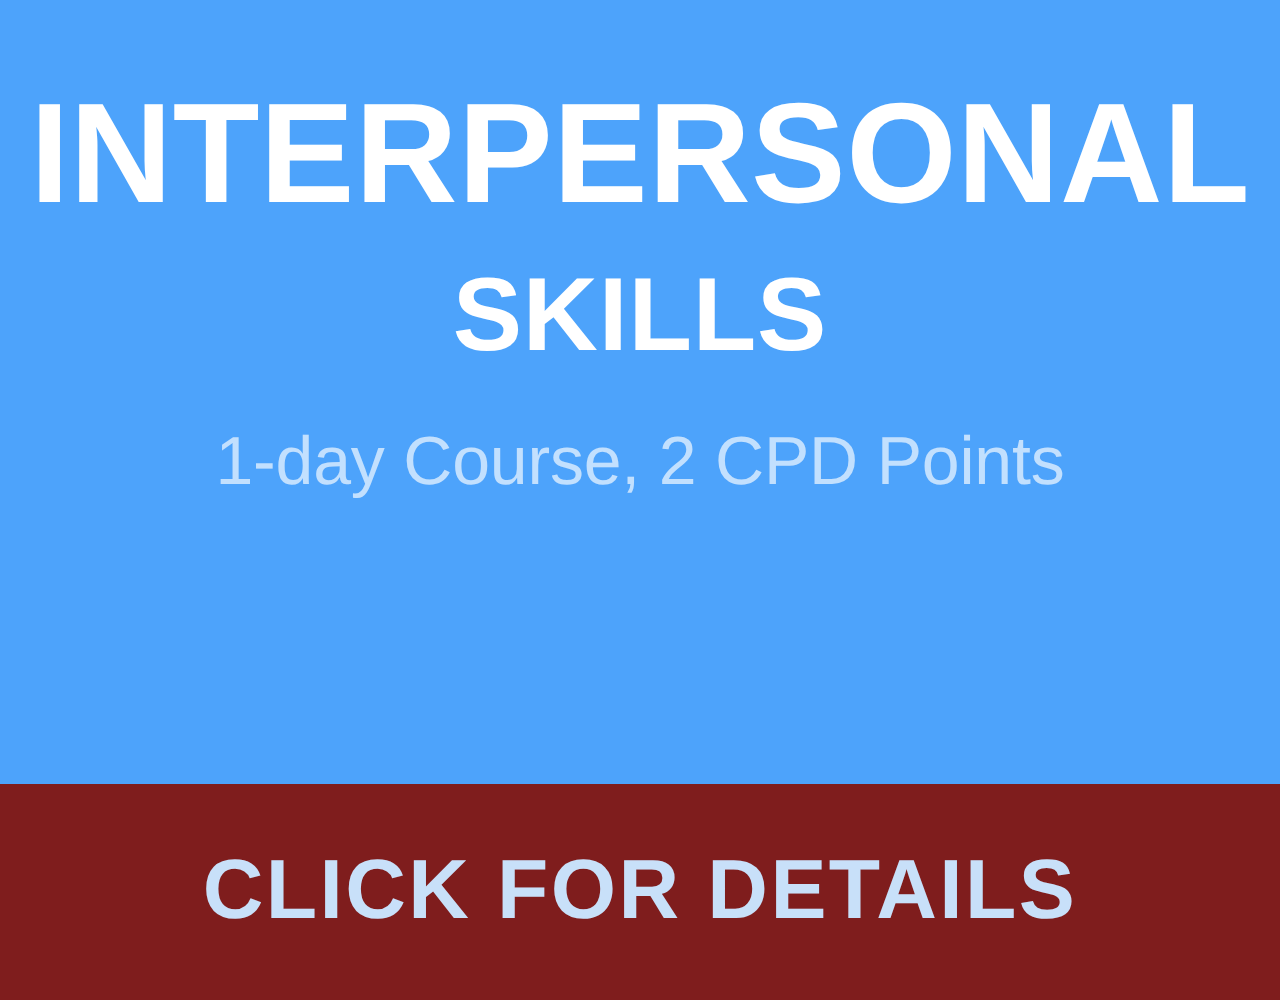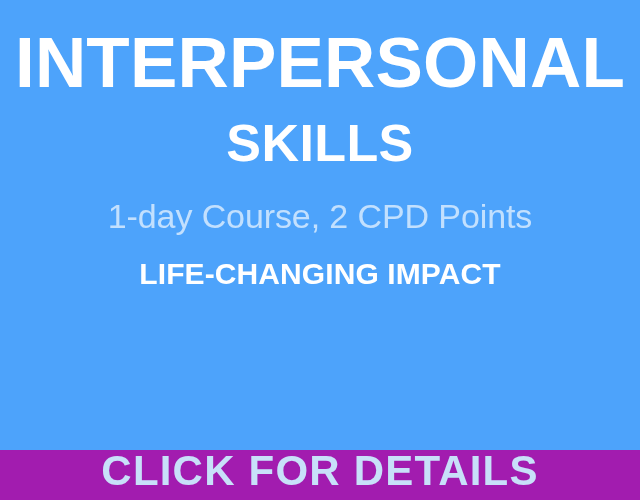--- a/index.html
+++ b/index.html
@@ -19,28 +19,28 @@
     background: #4da3fb;
     display: flex;
     flex-direction: column;
     cursor: pointer;
     -webkit-font-smoothing: antialiased;
   }
 
   
   #ad-body {
     position: relative;
-    height: 450px;
+    height: 392px;
     background: #4da3fb;
     display: flex;
     flex-direction: column;
     align-items: center;
     justify-content: flex-start;
     box-sizing: border-box;
-    padding-top: 26px;
+    padding-top: 41px;
   }
 
   .headline {
     font-family: "Liberation Sans", sans-serif;
     font-weight: 700;
     font-size: 72px;
     line-height: 74px;
     letter-spacing: -0.5px;
     color: #ffffff;
     text-align: center;
@@ -96,22 +96,23 @@
     text-align: center;
     white-space: nowrap;
     width: 100%;
     margin-top: 21px;
     letter-spacing: 0.1px;
   }
 
   
   #cta-bar {
     flex: 1 1 auto;
-    background: #a21caf;
+    background: #7f1d1d;
     display: flex;
+    align-items: center;
     justify-content: center;
   }
 
   .cta-label {
     font-family: "Liberation Sans", sans-serif;
     font-weight: 700;
     font-size: 42px;
     line-height: 46px;
     letter-spacing: 1.2px;
     color: #c8e0f9;
@@ -128,21 +129,20 @@
   <div id="ad-body">
 
     <div class="headline line1">INTERPERSONAL</div>
 
     <div class="headline line2">SKILLS</div>
 
 
     <div class="detail-line first">1-day Course, 2 CPD Points</div>
 
 
-    <div class="impact-line">LIFE-CHANGING IMPACT</div>
 
   </div>
 
   <div id="cta-bar">
     <span class="cta-label">CLICK FOR DETAILS</span>
   </div>
 
 </div>
 
 </body></html>

